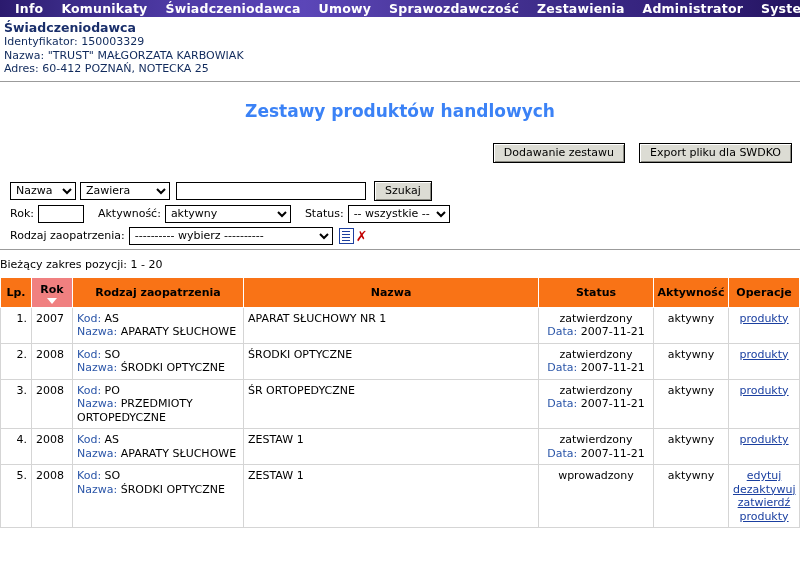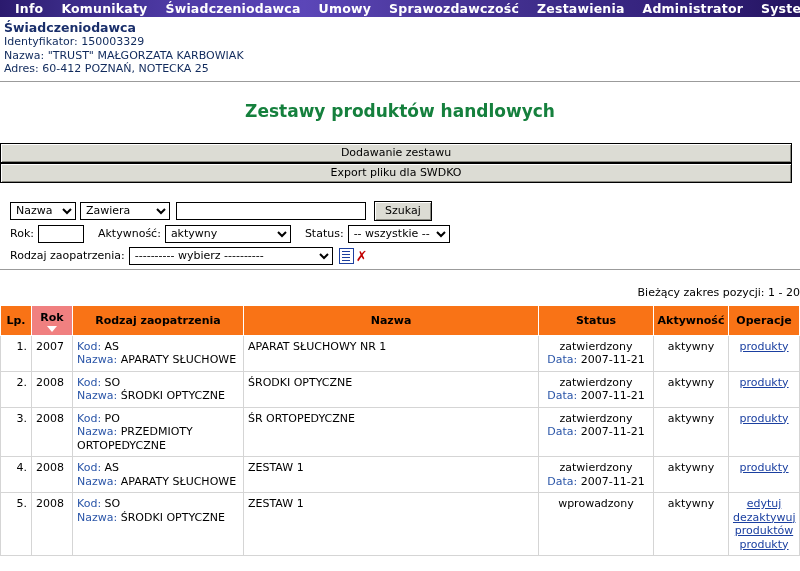--- a/index.html
+++ b/index.html
@@ -58,33 +58,33 @@
     border: 0;
     border-top: 1px solid #9b9b9b;
     border-bottom: 1px solid #ffffff;
     margin: 3px 0 0 0;
     height: 0;
   }
 
   
   .page-title {
     text-align: center;
-    color: #15803d;
+    color: #3b82f6;
     font-weight: bold;
     font-size: 17px;
     margin-top: 18px;
   }
 
   
   .action-bar {
     display: flex;
     justify-content: flex-end;
+    gap: 14px;
     margin-top: 22px;
     padding-right: 8px;
-    flex-direction: column;
   }
   .btn {
     font-family: "DejaVu Sans", "Liberation Sans", sans-serif;
     font-size: 11px;
     color: #000;
     background: #dcdcd4;
     border: 1px solid #000000;
     border-right-color: #000;
     border-bottom-color: #000;
     box-shadow: inset 1px 1px 0 #ffffff, inset -1px -1px 0 #8a8a82;
@@ -165,24 +165,24 @@
     font-weight: bold;
     font-size: 14px;
     line-height: 14px;
     vertical-align: middle;
     cursor: pointer;
     font-family: "DejaVu Sans", sans-serif;
   }
 
   
   .range-text {
-    text-align: right;
-    font-size: 11px;
-    color: #000;
-    margin-top: 15px;
+    text-align: left;
+    font-size: 11px;
+    color: #000;
+    margin-top: 7px;
   }
 
   table.grid {
     border-collapse: collapse;
     width: 780px;
     margin: 6px auto 0 auto;
     table-layout: fixed;
   }
   table.grid th {
     background: #f97316;
@@ -373,18 +373,18 @@
       <tr>
         <td class="c-lp">5.</td>
         <td class="c-rok">2008</td>
         <td class="c-rodzaj"><span class="lbl-blue">Kod:</span> SO<br><span class="lbl-blue">Nazwa:</span> ŚRODKI OPTYCZNE</td>
         <td class="c-nazwa">ZESTAW 1</td>
         <td class="c-status">wprowadzony</td>
         <td class="c-aktyw">aktywny</td>
         <td class="c-oper">
           <a class="op-link">edytuj</a>
           <a class="op-link">dezaktywuj</a>
-          <a class="op-link">produktów</a>
+          <a class="op-link">zatwierdź</a>
           <a class="op-link">produkty</a>
         </td>
       </tr>
     </tbody>
 </table>
 
 </body></html>

